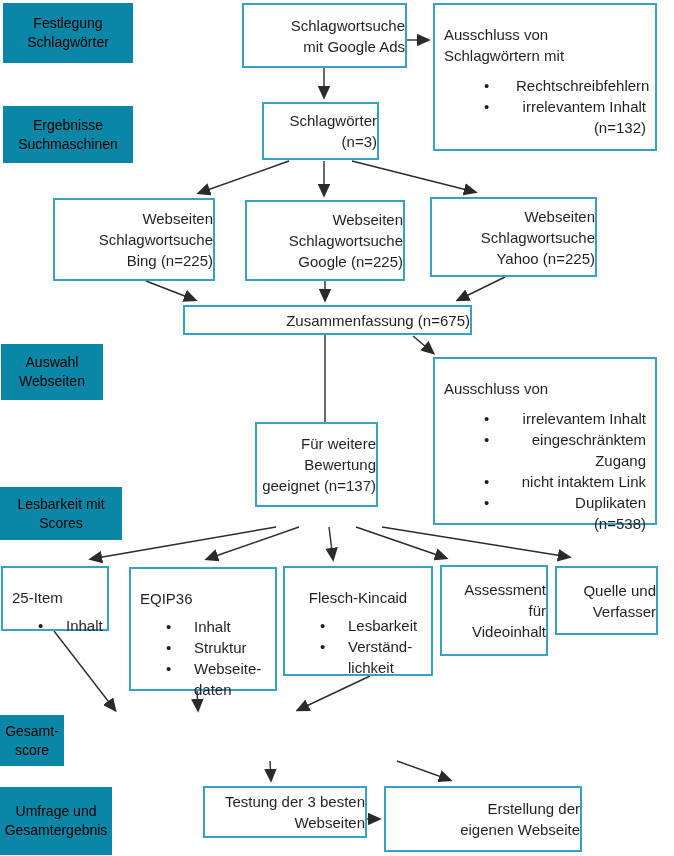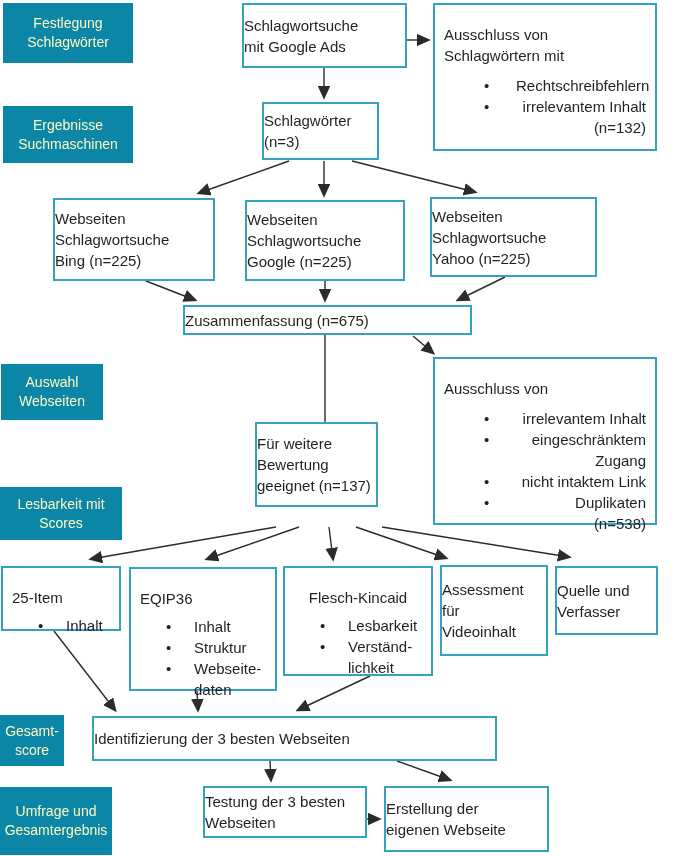--- a/index.html
+++ b/index.html
@@ -1,30 +1,30 @@
 <!DOCTYPE html>
 <html><head>
 <meta charset="utf-8">
 <style>
   html,body{margin:0;padding:0;background:#ffffff;}
   #canvas{
     position:relative;width:674px;height:856px;background:#ffffff;
     font-family:"Liberation Sans",sans-serif;color:#231f20;overflow:hidden;
   }
   .stage{
-    position:absolute;background:#0b86a6;color:#fef9c3;
+    position:absolute;background:#0b86a6;color:#000000;
     display:flex;flex-direction:column;align-items:center;justify-content:center;
     text-align:center;font-size:14px;line-height:19px;
   }
   .node{
     position:absolute;background:#ffffff;border:2px solid #35a2c2;
     box-sizing:border-box;font-size:15px;line-height:21px;
   }
   .node.center{
-    display:flex;flex-direction:column;align-items:flex-start;justify-content:center;text-align:center;
+    display:flex;flex-direction:column;align-items:flex-end;justify-content:center;text-align:center;
   }
   .node.pad{padding:19px 9px;}
   .ntitle{line-height:21px;}
   .ntitle.centered{text-align:center;}
   ul.bullets{list-style:none;margin:7px 0 0 26px;padding:0;}
   ul.bullets li{position:relative;padding-left:28px;line-height:21px;}
   ul.bullets li::before{content:"\2022";position:absolute;left:0;top:0;}
   ul.bullets-wide{list-style:none;margin:9px 0 0 40px;padding:0;text-align:right;}
   ul.bullets-wide li{position:relative;padding-left:32px;line-height:21px;}
   ul.bullets-wide li::before{content:"\2022";position:absolute;left:0;top:0;}
@@ -67,21 +67,21 @@
   </svg>
 
   <div class="stage" style="left:3px;top:3px;width:130px;height:60px">
     <div>Festlegung</div>
     <div>Schlagwörter</div>
   </div>
   <div class="stage" style="left:3px;top:106px;width:130px;height:57px">
     <div>Ergebnisse</div>
     <div>Suchmaschinen</div>
   </div>
-  <div class="stage" style="left:1px;top:364px;width:102px;height:56px">
+  <div class="stage" style="left:1px;top:344px;width:102px;height:56px">
     <div>Auswahl</div>
     <div>Webseiten</div>
   </div>
   <div class="stage" style="left:0px;top:487px;width:122px;height:53px">
     <div>Lesbarkeit mit</div>
     <div>Scores</div>
   </div>
   <div class="stage" style="left:0px;top:715px;width:64px;height:51px">
     <div>Gesamt-</div>
     <div>score</div>
@@ -139,21 +139,21 @@
       <li><span>Duplikaten</span><span class="note">(n=538)</span></li>
     </ul>
   </div>
 
   <div class="node center" style="left:255px;top:422px;width:123px;height:85px">
     <div>Für weitere</div>
     <div>Bewertung</div>
     <div>geeignet (n=137)</div>
   </div>
 
-  <div class="node pad" style="left:1px;top:566px;width:120px;height:65px">
+  <div class="node pad" style="left:1px;top:566px;width:108px;height:65px">
     <div class="ntitle">25-Item</div>
     <ul class="bullets">
       <li><span>Inhalt</span></li>
     </ul>
   </div>
 
   <div class="node pad" style="left:129px;top:567px;width:148px;height:124px">
     <div class="ntitle">EQIP36</div>
     <ul class="bullets">
       <li><span>Inhalt</span></li>
@@ -174,27 +174,24 @@
     <div>Assessment</div>
     <div>für</div>
     <div>Videoinhalt</div>
   </div>
 
   <div class="node center" style="left:555px;top:566px;width:103px;height:69px">
     <div>Quelle und</div>
     <div>Verfasser</div>
   </div>
 
-  <div class="node center" style="left:92px;top:716px;width:405px;height:45px">
-    <div>Identifizierung der 3 besten Webseiten</div>
-  </div>
 
   <div class="node center" style="left:203px;top:786px;width:164px;height:52px">
     <div>Testung der 3 besten</div>
     <div>Webseiten</div>
   </div>
 
-  <div class="node center" style="left:384px;top:786px;width:165px;height:66px">
+  <div class="node center" style="left:384px;top:786px;width:198px;height:66px">
     <div>Erstellung der</div>
     <div>eigenen Webseite</div>
   </div>
 
 </div>
 
 </body></html>

